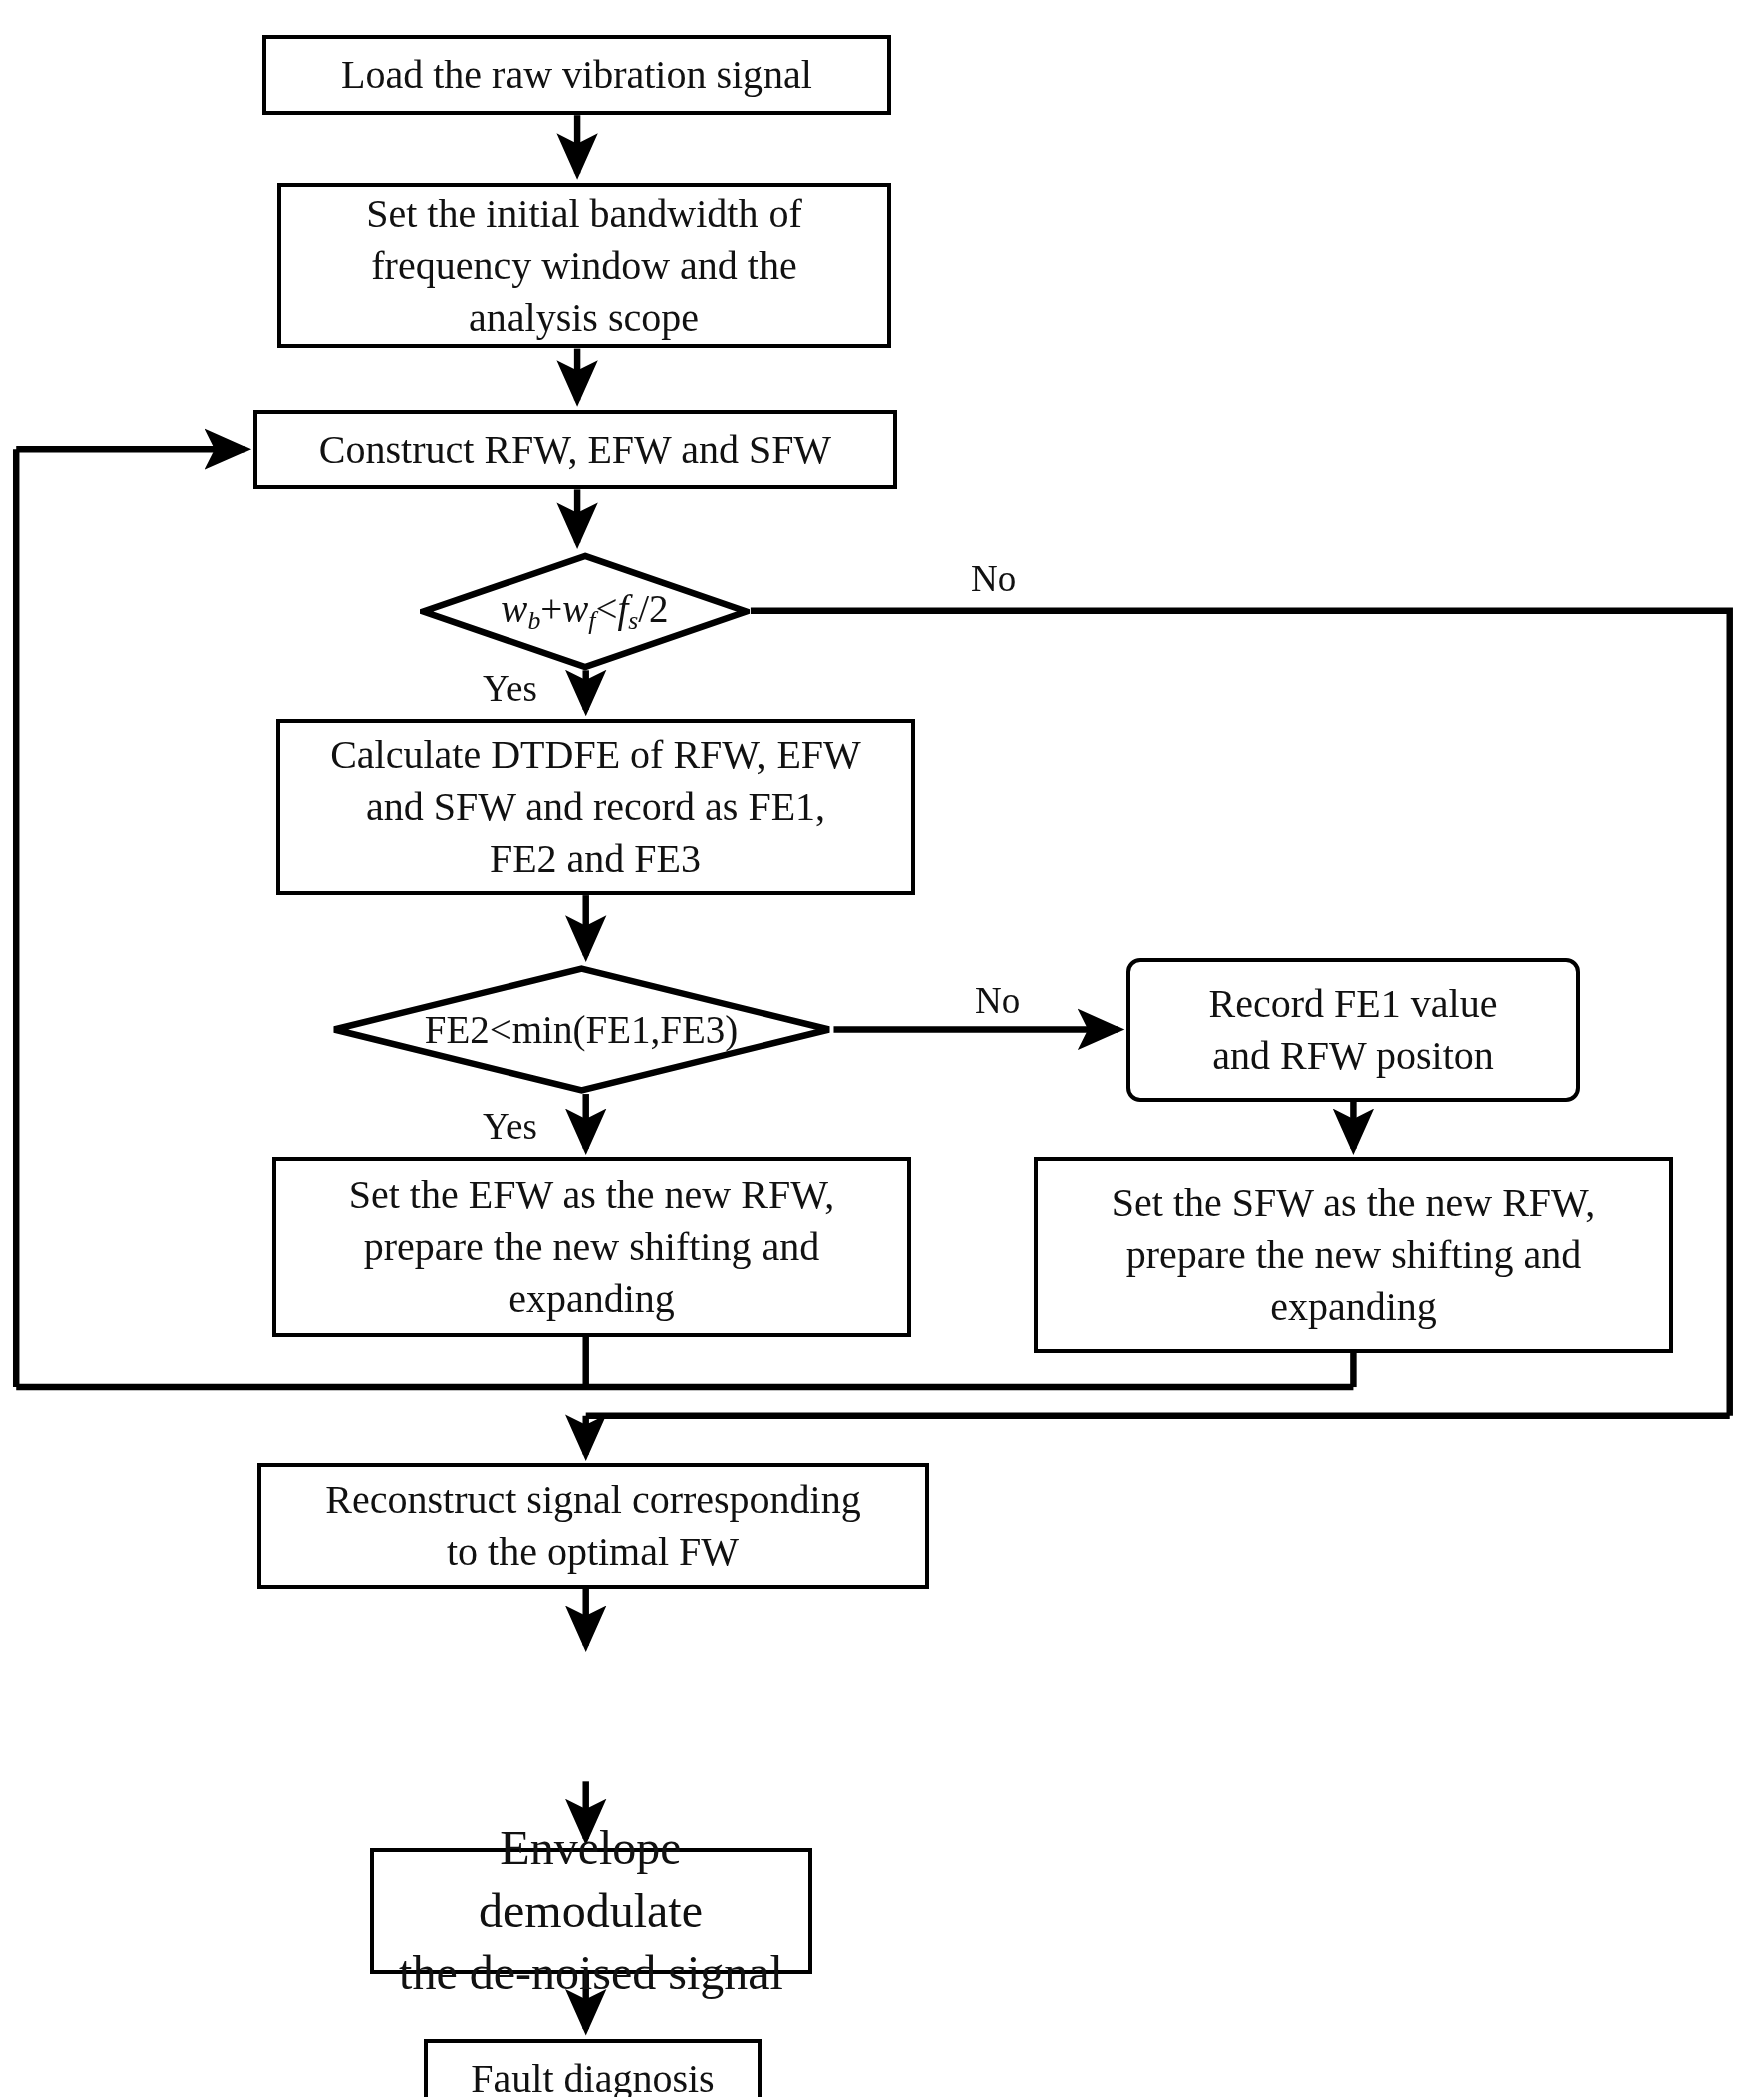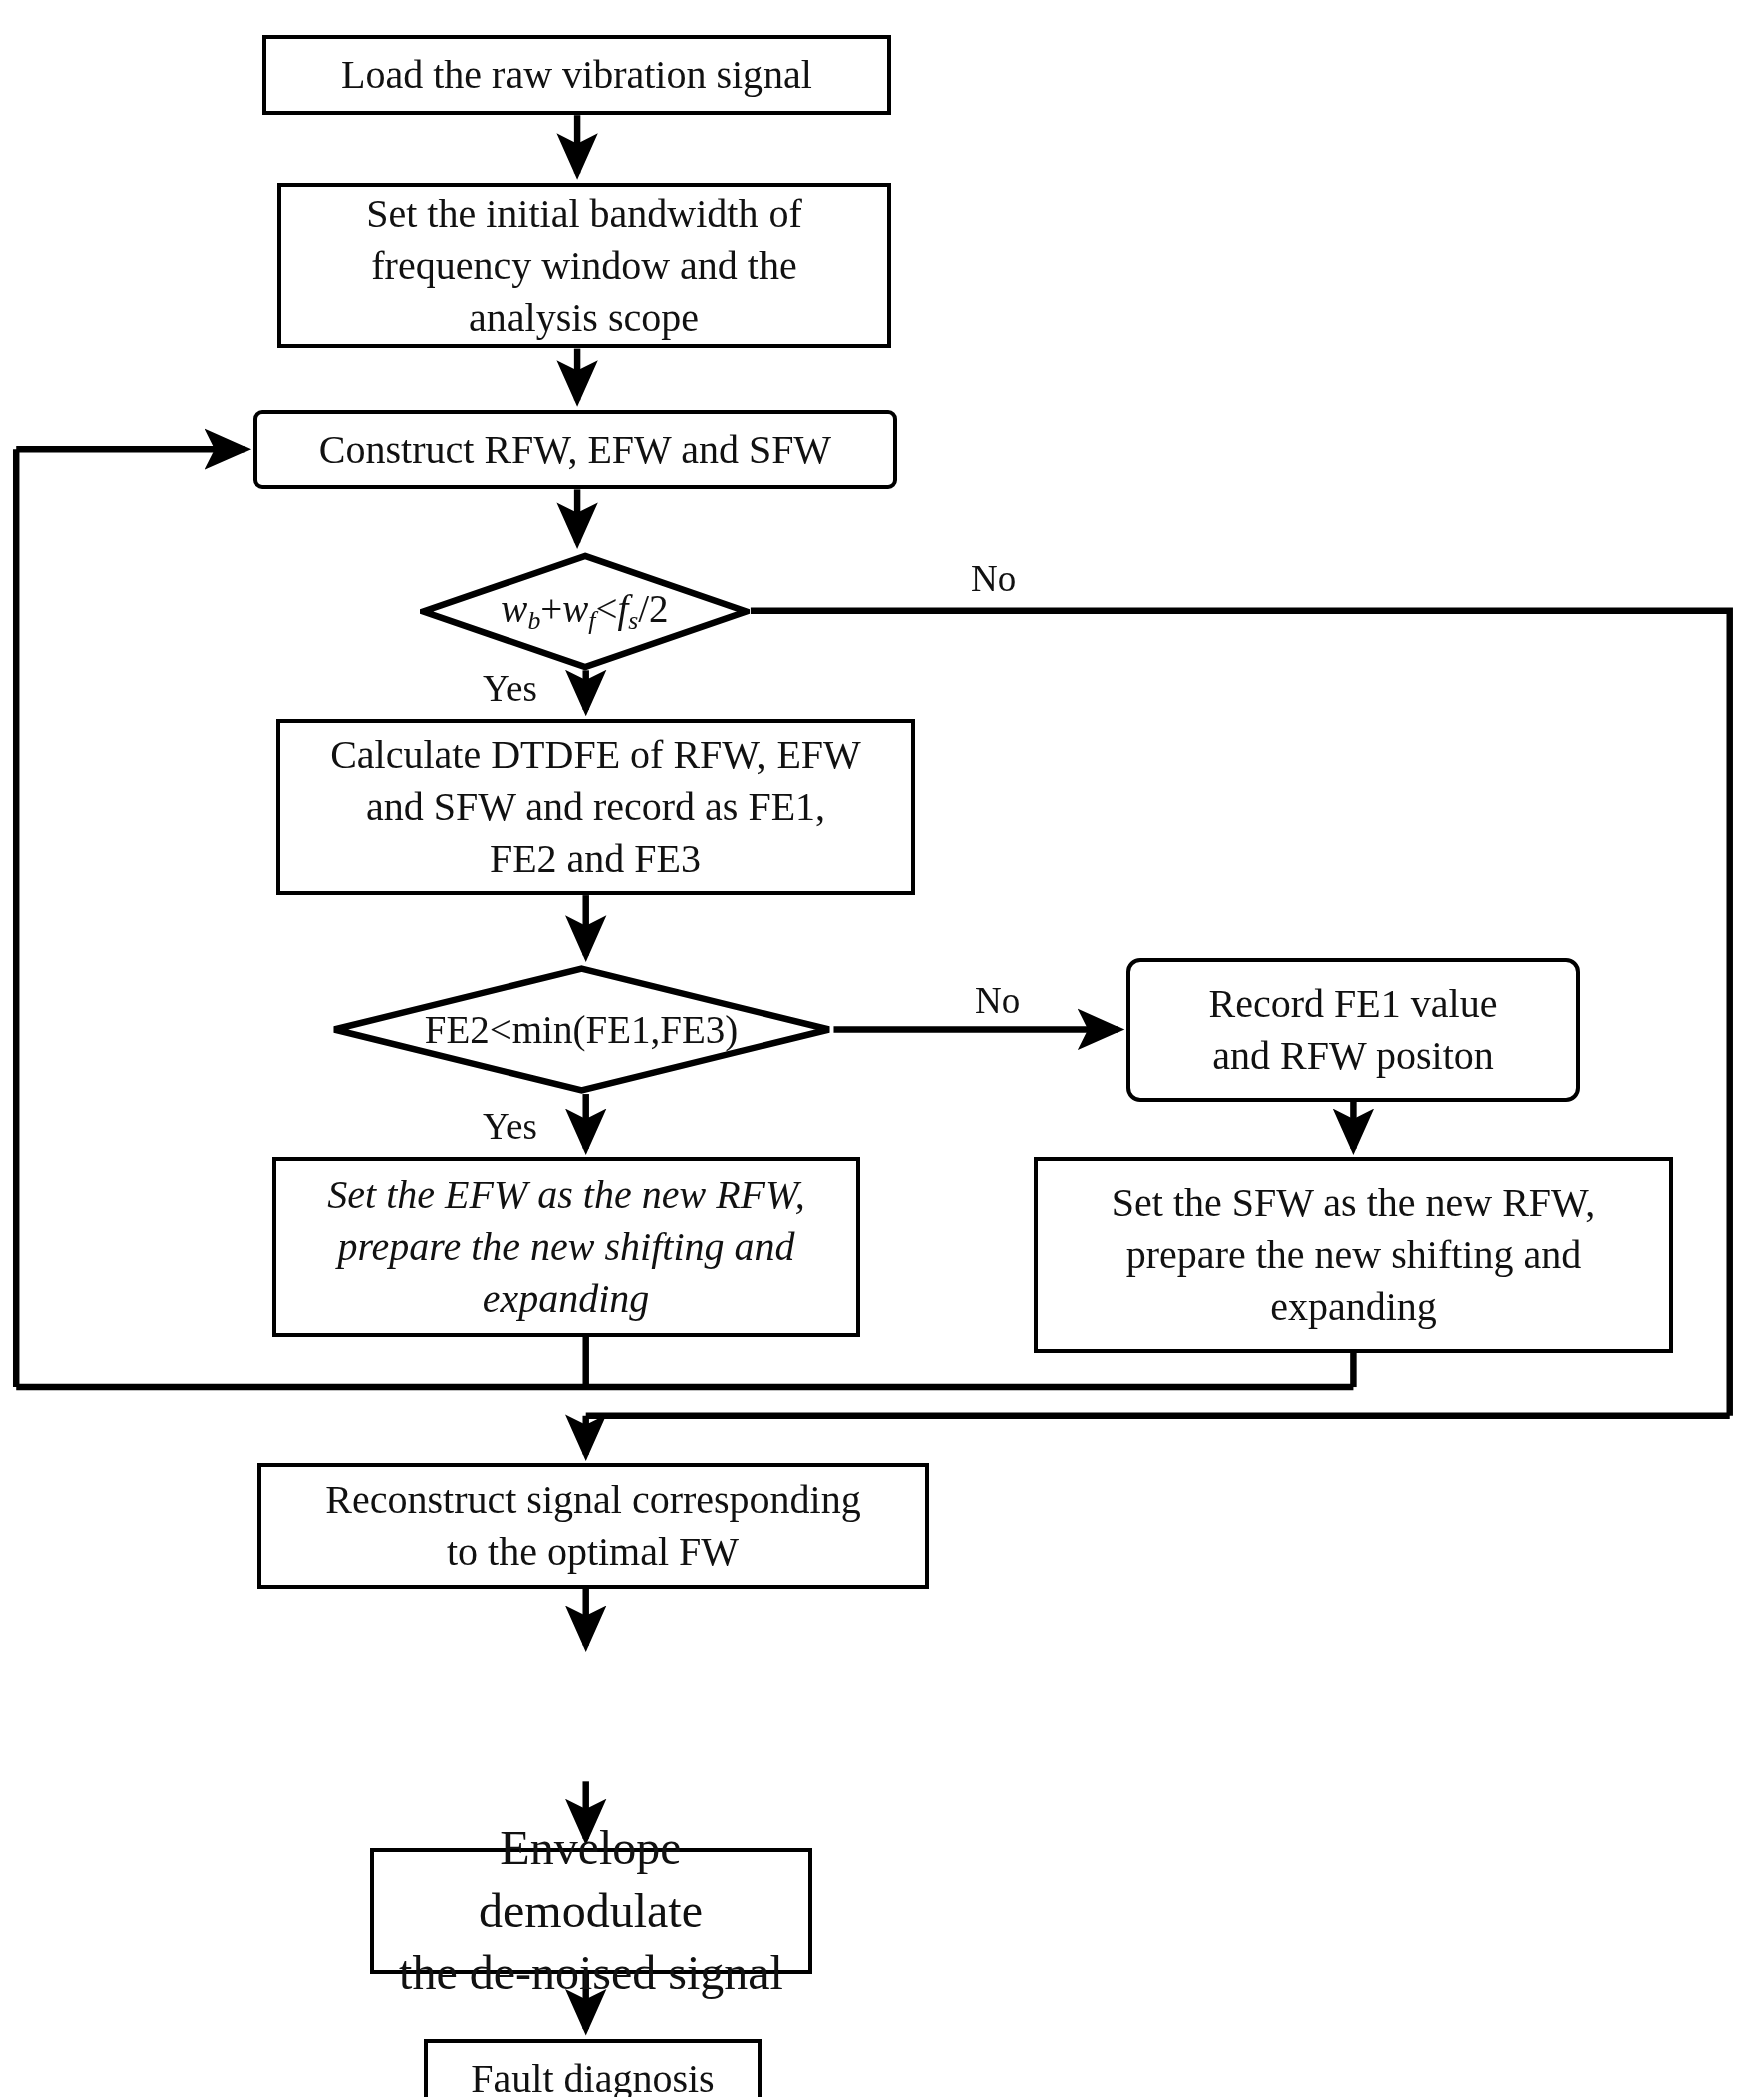--- a/index.html
+++ b/index.html
@@ -128,21 +128,21 @@
   <div class="node" style="left:262px; top:10.8px; width:629px; height:80px; font-size:40px;">
     <span class="txt">Load the raw vibration signal</span>
   </div>
 
   <div class="node" style="left:277px; top:159px; width:614px; height:165px; font-size:40px;">
     <span class="txt">Set the initial bandwidth of
 frequency window and the
 analysis scope</span>
   </div>
 
-  <div class="node" style="left:253px; top:386px; width:644px; height:79px; font-size:40px;border-radius:9px;">
+  <div class="node" style="left:253px; top:386px; width:644px; height:79px; font-size:40px;">
     <span class="txt">Construct RFW, EFW and SFW</span>
   </div>
 
   <div class="diamond-wrap" style="left:420px; top:528px; width:330px; height:119px;align-items:center;">
     <svg width="330" height="119" viewBox="0 0 460 165" xmlns="http://www.w3.org/2000/svg">
       <polygon points="230,5 455,82.5 230,160 5,82.5" fill="#ffffff" stroke="#000000" stroke-width="9"></polygon>
     </svg>
     <span class="dlabel" style="font-size:39px;"><span class="mi">w</span><span class="sub">b</span>+<span class="mi">w</span><span class="sub">f</span>&lt;<span class="mi">f</span><span class="sub">s</span>/2</span>
   </div>
 
@@ -157,21 +157,21 @@
       <polygon points="350,5 695,90 350,175 5,90" fill="#ffffff" stroke="#000000" stroke-width="9"></polygon>
     </svg>
     <span class="dlabel" style="font-size:39px;">FE2&lt;min(FE1,FE3)</span>
   </div>
 
   <div class="node" style="left:1126px; top:934px; width:454px; height:144px; font-size:40px;border-radius:14px;">
     <span class="txt">Record FE1 value
 and RFW positon</span>
   </div>
 
-  <div class="node" style="left:272px; top:1133px; width:588px; height:180px; font-size:40px;font-style:italic;">
+  <div class="node" style="left:272px; top:1133px; width:639px; height:180px; font-size:40px;">
     <span class="txt">Set the EFW as the new RFW,
 prepare the new shifting and
 expanding</span>
   </div>
 
   <div class="node" style="left:1034px; top:1133px; width:639px; height:196px; font-size:40px;">
     <span class="txt">Set the SFW as the new RFW,
 prepare the new shifting and
 expanding</span>
   </div>

